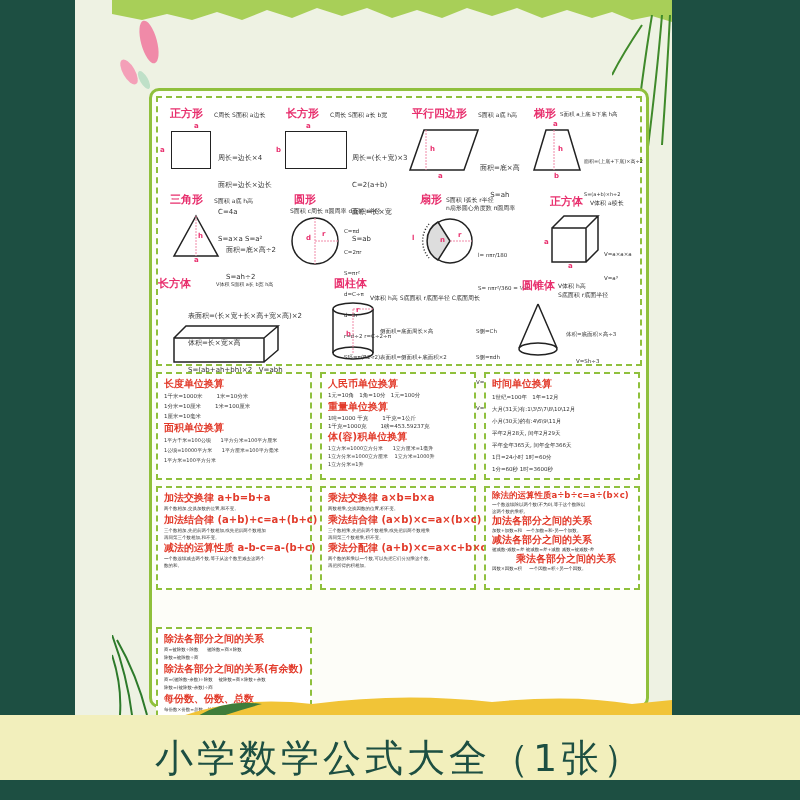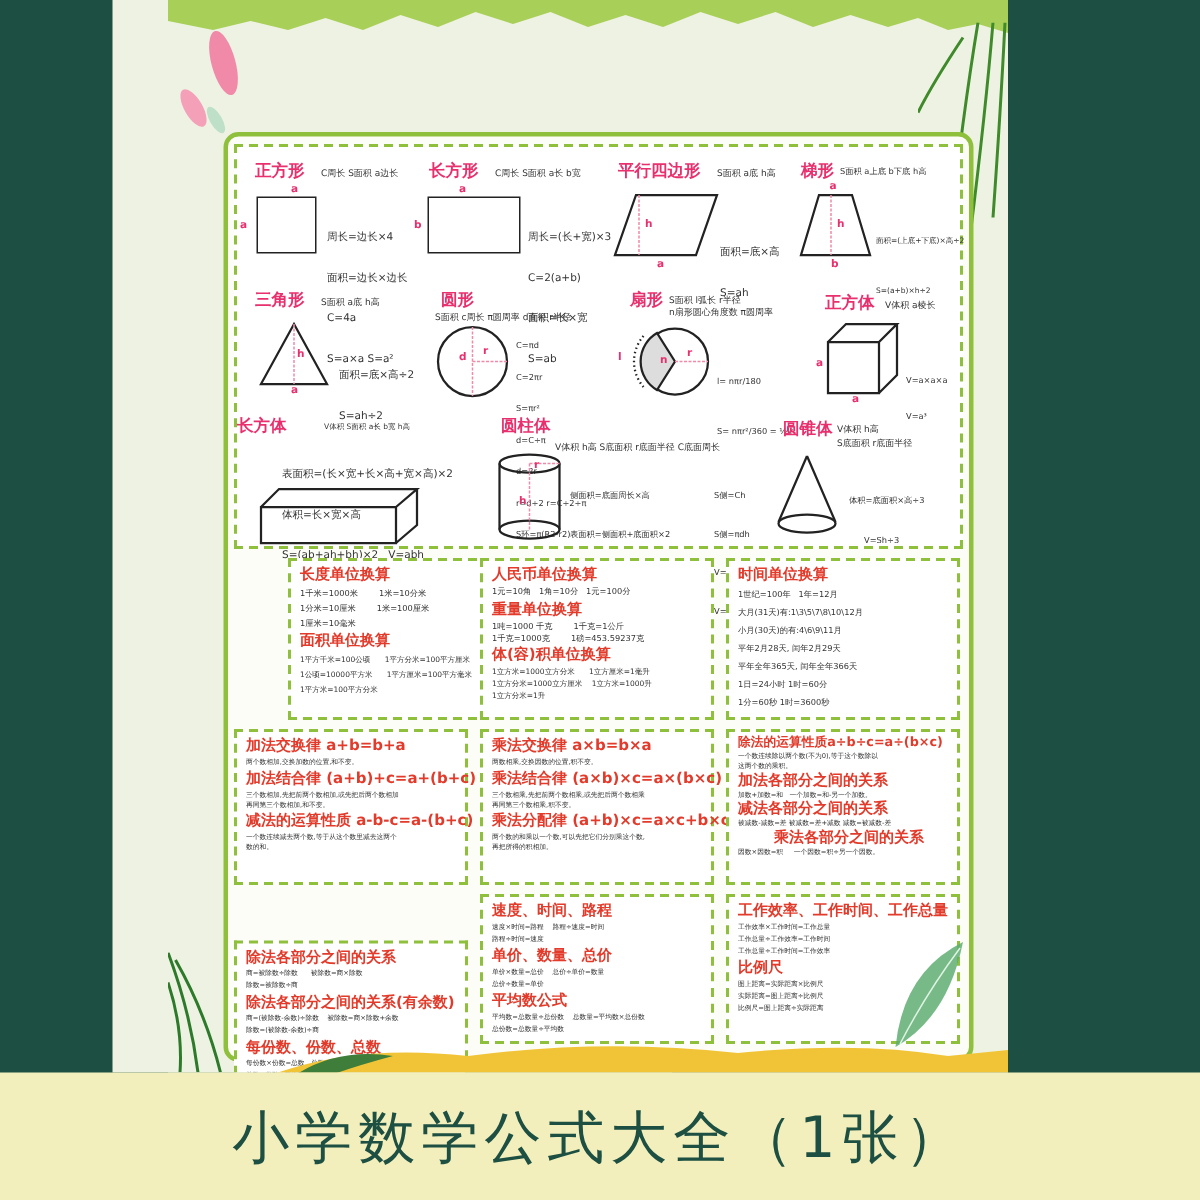--- a/index.html
+++ b/index.html
@@ -7,21 +7,21 @@
   #poster { position: absolute; left: 75px; top: 0; width: 373px; height: 715px; background: #eef2e3; overflow: hidden; }
   .panel { position: absolute; border: 2px dashed #8fc03c; background: #fff; }
   .sec-title { color: #e8306e; font-weight: bold; font-size: 11px; position: absolute; white-space: nowrap; }
   .legend { position: absolute; font-size: 6px; color: #333; white-space: nowrap; }
   .formula { position: absolute; font-size: 7px; color: #333; line-height: 9px; white-space: pre; }
   .lbl { position: absolute; font-size: 7px; color: #e8306e; font-weight: bold; }
   .box { position: absolute; background: #fff; border: 2px dashed #8fc03c; }
   .bt { color: #e8306e; font-weight: bold; font-size: 10px; line-height: 14px; white-space: nowrap; }
   .bt.red { color: #e23b2b; }
   .bl { font-size: 5.5px; color: #333; line-height: 10px; white-space: pre; }
-  .footer { position: absolute; left: 0; top: 715px; width: 800px; height: 85px; background: #f2efbc; }
+  .footer { position: absolute; left: 0; top: 715px; width: 800px; height: 65px; background: #f2efbc; }
   .footer-text { position: absolute; left: 0; right: 0; top: 18px; text-align: center; font-size: 38px; color: #1d4f42; letter-spacing: 4px; }
 </style>
 </head>
 <body>
 
 <div id="poster" style="left:75px;width:373px;">
 </div>
 
 <div style="position:absolute;left:112px;top:0;width:560px;height:715px;background:#eef2e3;overflow:hidden;">
   <svg width="560" height="40" style="position:absolute;left:0;top:0;">
@@ -70,21 +70,21 @@
     </div>
 
     <div class="sec-title" style="left:254px;top:8px;">平行四边形</div>
     <div class="legend" style="left:320px;top:13px;">S面积 a底 h高</div>
     <svg width="72" height="46" style="position:absolute;left:250px;top:30px;">
       <path d="M16 2 H70 L56 42 H2 Z" fill="none" stroke="#222" stroke-width="1.5"></path>
       <line x1="18" y1="2" x2="18" y2="42" stroke="#f08aa8" stroke-dasharray="2 1"></line>
     </svg>
     <div class="lbl" style="left:272px;top:47px;">h</div>
     <div class="lbl" style="left:280px;top:74px;">a</div>
-    <div class="formula" style="left:322px;top:48px;">
+    <div class="formula" style="left:322px;top:48px;text-align:center;">
       <div>面积=底×高</div>
       <div>S=ah</div>
     </div>
 
     <div class="sec-title" style="left:376px;top:8px;">梯形</div>
     <div class="legend" style="left:402px;top:13px;font-size:5.5px;">S面积 a上底 b下底 h高</div>
     <svg width="50" height="46" style="position:absolute;left:374px;top:30px;">
       <path d="M14 2 H36 L48 42 H2 Z" fill="none" stroke="#222" stroke-width="1.5"></path>
       <line x1="22" y1="2" x2="22" y2="42" stroke="#f08aa8" stroke-dasharray="2 1"></line>
     </svg>
@@ -199,21 +199,21 @@
     <svg width="44" height="56" style="position:absolute;left:358px;top:204px;">
       <path d="M22 2 L3 46 M22 2 L41 46" fill="none" stroke="#222" stroke-width="1.5"></path>
       <ellipse cx="22" cy="47" rx="19" ry="6" fill="none" stroke="#222" stroke-width="1.5"></ellipse>
     </svg>
     <div class="formula" style="left:408px;top:214px;font-size:5.5px;line-height:9px;">
       <div>体积=底面积×高÷3</div>
       <div style="padding-left:10px;">V=Sh÷3</div>
     </div>
   </div>
 
-  <div class="box" style="left:44px;top:372px;width:156px;height:108px;padding:3px 6px;margin-left:36px;">
+  <div class="box" style="left:44px;top:372px;width:156px;height:108px;padding:3px 6px;">
     <div class="bt red">长度单位换算</div>
     <div class="bl">1千米=1000米        1米=10分米</div>
     <div class="bl">1分米=10厘米        1米=100厘米</div>
     <div class="bl">1厘米=10毫米</div>
     <div class="bt red">面积单位换算</div>
     <div class="bl" style="font-size:5px;">1平方千米=100公顷      1平方分米=100平方厘米</div>
     <div class="bl" style="font-size:5px;">1公顷=10000平方米      1平方厘米=100平方毫米</div>
     <div class="bl" style="font-size:5px;">1平方米=100平方分米</div>
   </div>
   <div class="box" style="left:372px;top:372px;width:156px;height:108px;padding:3px 6px;">
@@ -274,45 +274,20 @@
     <div class="bt red">除法各部分之间的关系</div>
     <div class="bl" style="font-size:4.5px;line-height:8px;">商=被除数÷除数      被除数=商×除数</div>
     <div class="bl" style="font-size:4.5px;line-height:8px;">除数=被除数÷商</div>
     <div class="bt red">除法各部分之间的关系(有余数)</div>
     <div class="bl" style="font-size:4.5px;line-height:8px;">商=(被除数-余数)÷除数    被除数=商×除数+余数</div>
     <div class="bl" style="font-size:4.5px;line-height:8px;">除数=(被除数-余数)÷商</div>
     <div class="bt red">每份数、份数、总数</div>
     <div class="bl" style="font-size:4.5px;line-height:8px;">每份数×份数=总数   总数÷每份数=份数</div>
     <div class="bl" style="font-size:4.5px;line-height:8px;">总数÷份数=每份数</div>
   </div>
-  <div class="box" style="left:208px;top:596px;width:156px;height:100px;padding:3px 6px;">
-    <div class="bt red">速度、时间、路程</div>
-    <div class="bl" style="font-size:4.5px;line-height:8px;">速度×时间=路程    路程÷速度=时间</div>
-    <div class="bl" style="font-size:4.5px;line-height:8px;">路程÷时间=速度</div>
-    <div class="bt red">单价、数量、总价</div>
-    <div class="bl" style="font-size:4.5px;line-height:8px;">单价×数量=总价    总价÷单价=数量</div>
-    <div class="bl" style="font-size:4.5px;line-height:8px;">总价÷数量=单价</div>
-    <div class="bt red">平均数公式</div>
-    <div class="bl" style="font-size:4.5px;line-height:8px;">平均数=总数量÷总份数    总数量=平均数×总份数</div>
-    <div class="bl" style="font-size:4.5px;line-height:8px;">总份数=总数量÷平均数</div>
-  </div>
-  <div class="box" style="left:372px;top:596px;width:156px;height:100px;padding:3px 6px;">
-    <div class="bt red">工作效率、工作时间、工作总量</div>
-    <div class="bl" style="font-size:4.5px;line-height:8px;">工作效率×工作时间=工作总量</div>
-    <div class="bl" style="font-size:4.5px;line-height:8px;">工作总量÷工作效率=工作时间</div>
-    <div class="bl" style="font-size:4.5px;line-height:8px;">工作总量÷工作时间=工作效率</div>
-    <div class="bt red">比例尺</div>
-    <div class="bl" style="font-size:4.5px;line-height:8px;">图上距离=实际距离×比例尺</div>
-    <div class="bl" style="font-size:4.5px;line-height:8px;">实际距离=图上距离÷比例尺</div>
-    <div class="bl" style="font-size:4.5px;line-height:8px;">比例尺=图上距离÷实际距离</div>
-    <svg width="50" height="70" style="position:absolute;right:-4px;bottom:-4px;">
-      <path d="M50 0 Q10 20 5 70 Q40 50 50 0 Z" fill="#5fae72" opacity="0.85"></path>
-      <path d="M48 4 Q25 35 8 68" stroke="#dff3e2" stroke-width="1" fill="none"></path>
-    </svg>
-  </div>
 
   <svg width="560" height="30" style="position:absolute;left:0;top:690px;">
     <path d="M60 30 Q120 5 200 14 Q290 2 380 12 Q460 4 520 14 L560 10 V30 Z" fill="#f1c437"></path>
     <path d="M80 30 Q110 8 150 14 Q120 22 100 30 Z" fill="#3f7d3a"></path>
     <g stroke="#2f7a2a" stroke-width="2" fill="none">
         <path d="M0 560 Q20 620 30 700"></path>
         <path d="M4 0"></path>
       </g>
   </svg>
   <svg width="40" height="80" style="position:absolute;left:0;top:635px;">

